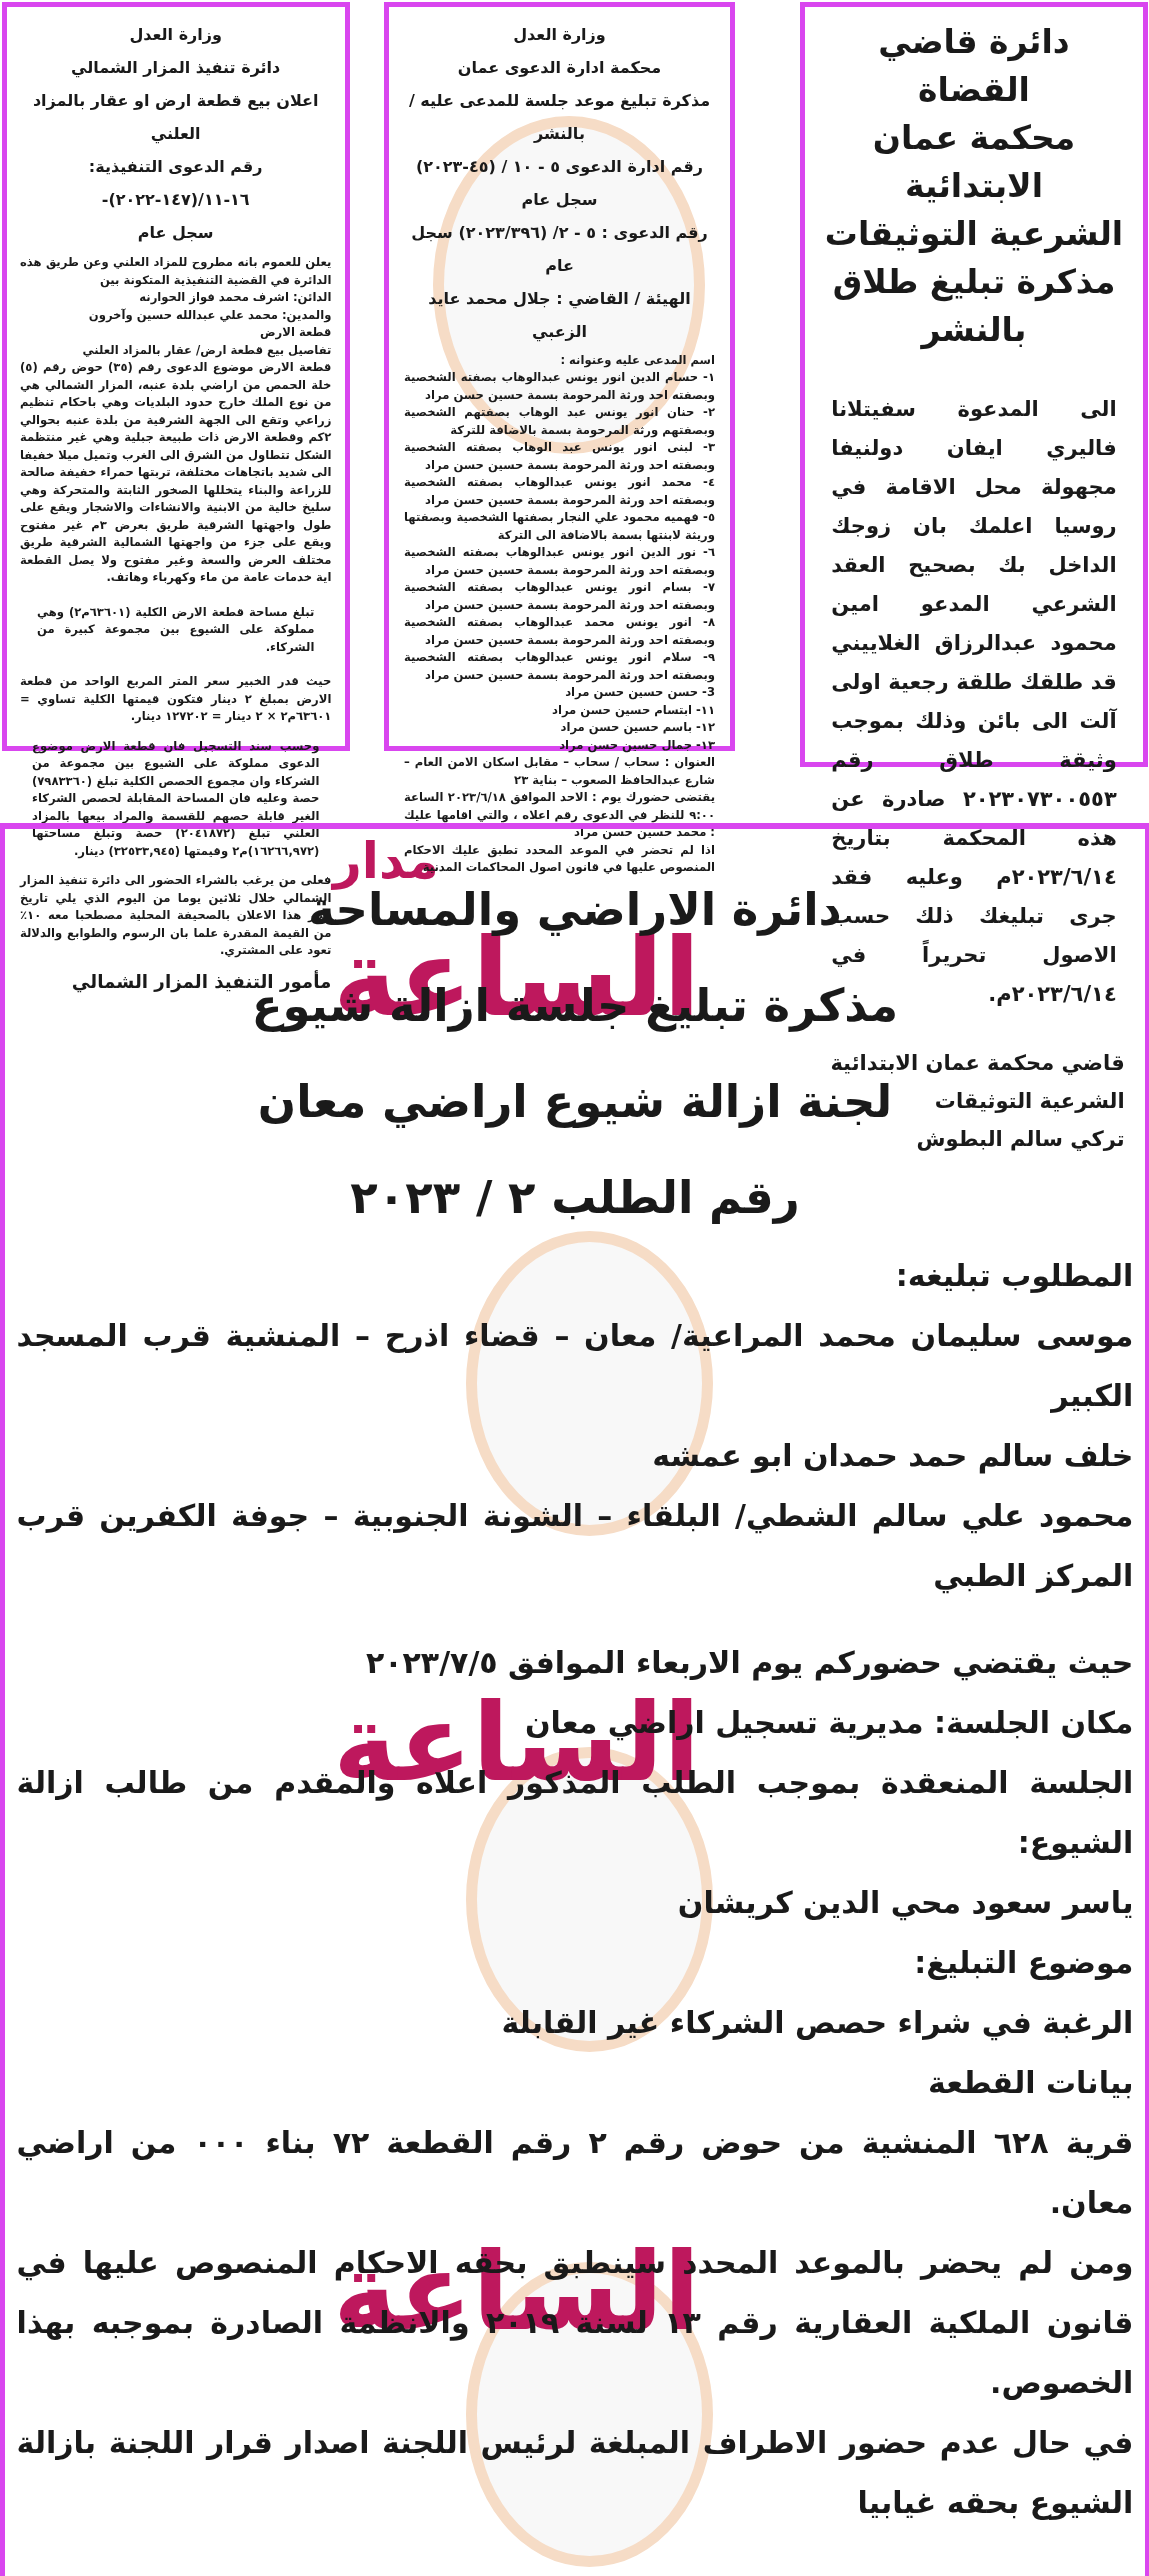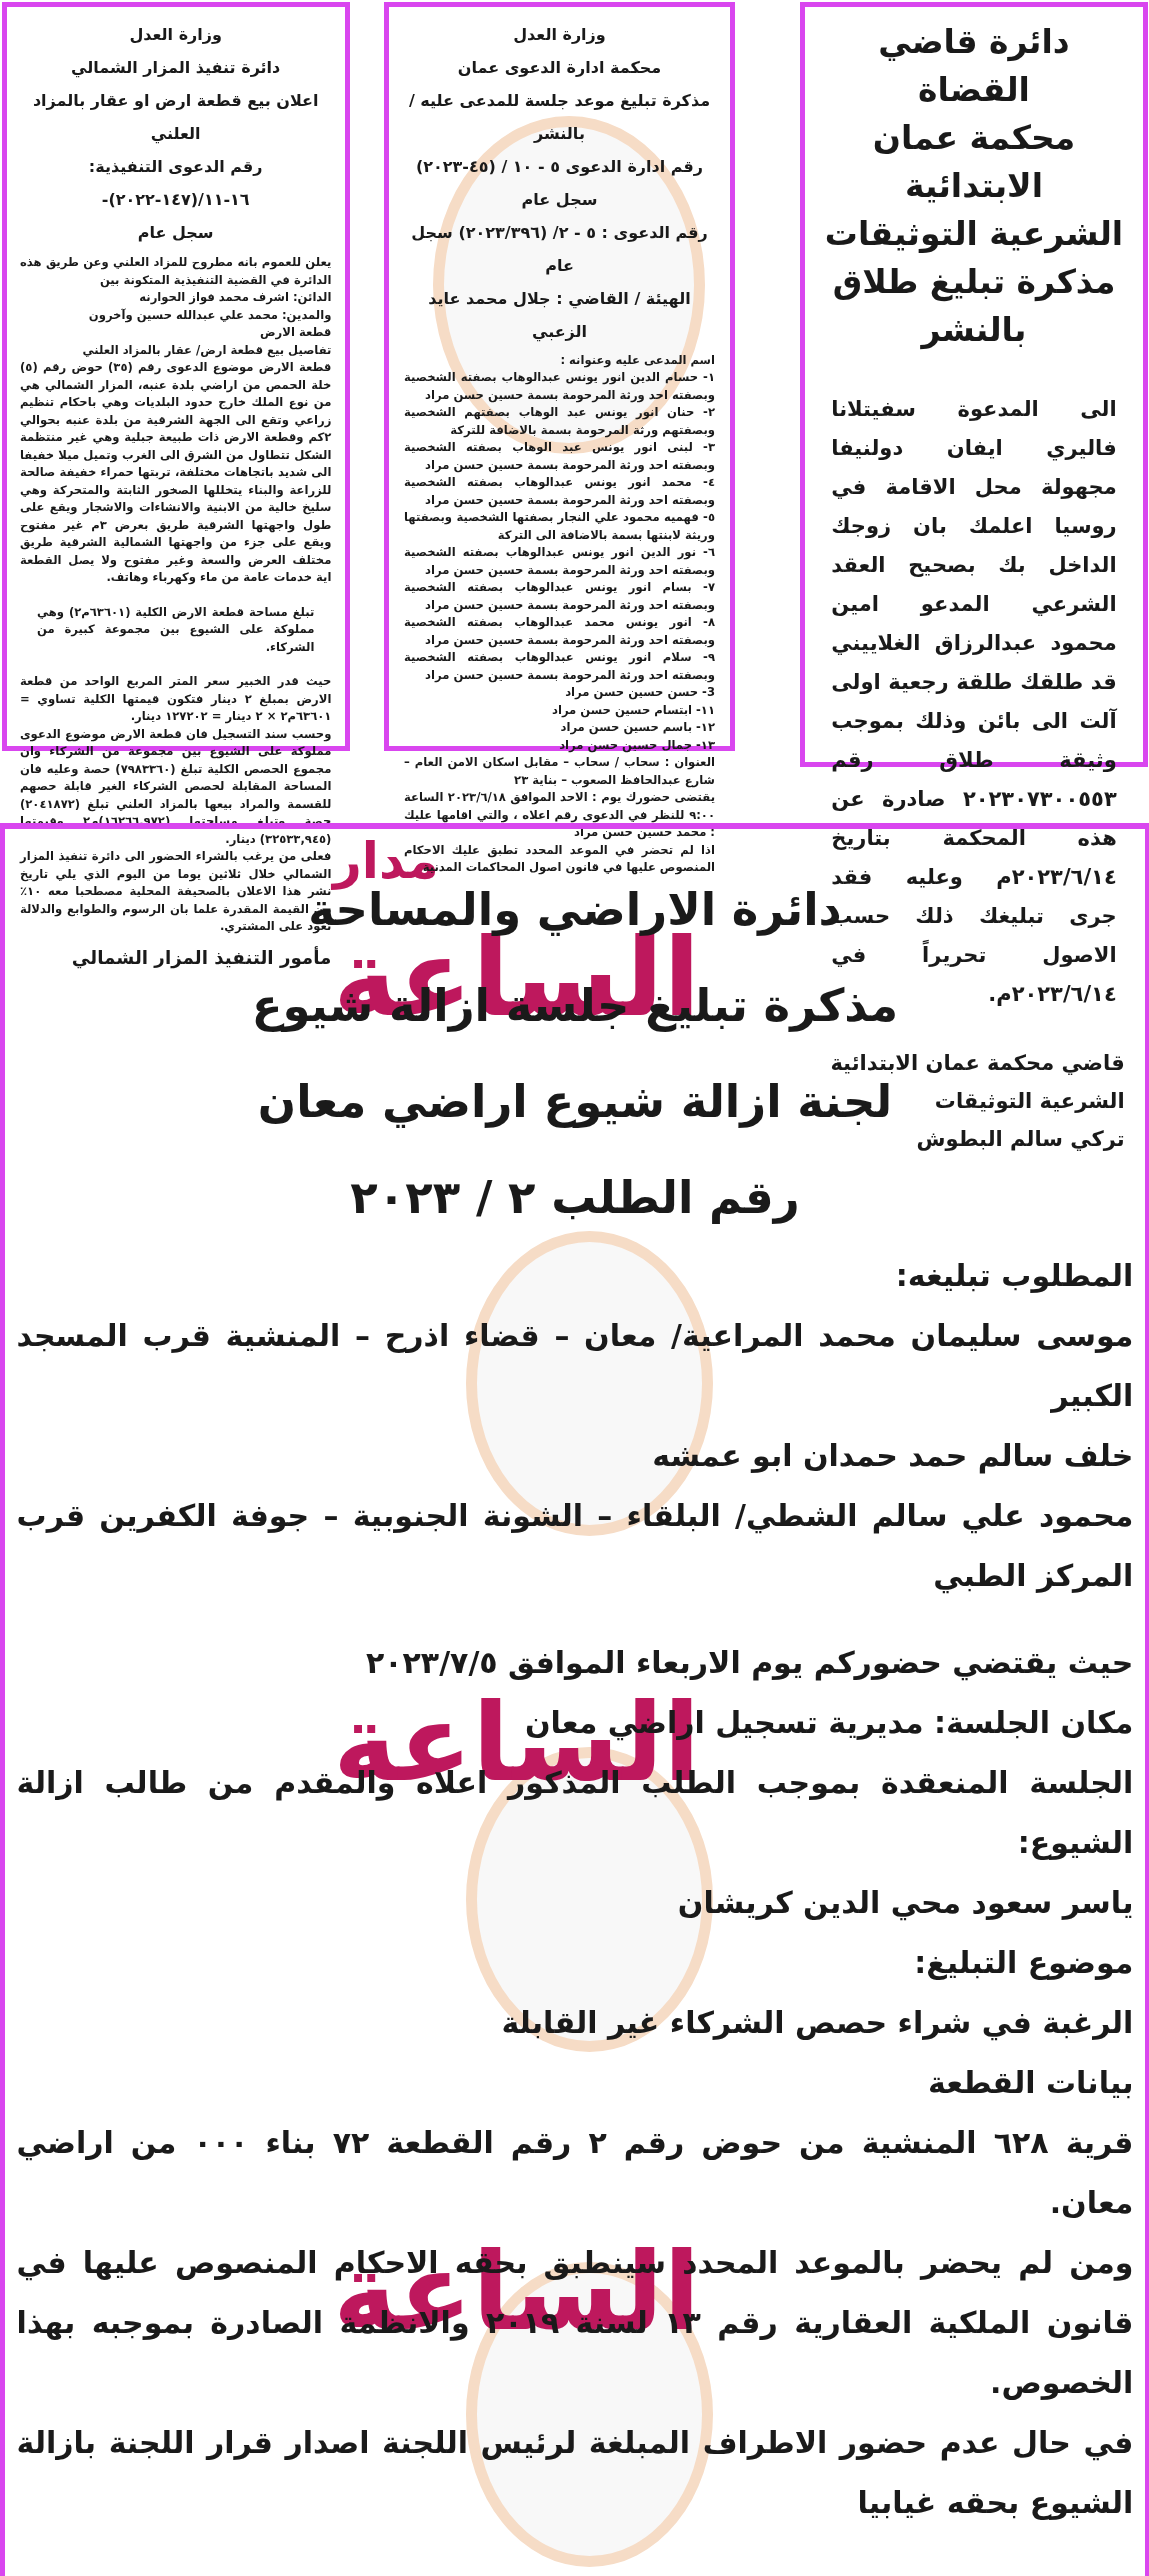--- a/index.html
+++ b/index.html
@@ -85,21 +85,21 @@
   <p class="head small-head">سجل عام</p>
   <div style="height:5px"></div>
   <p class="body-small" style="margin:0;">يعلن للعموم بانه مطروح للمزاد العلني وعن طريق هذه الدائرة في القضية التنفيذية المتكونة بين</p>
   <p class="body-small" style="margin:0;">الدائن: اشرف محمد فواز الحوارنه</p>
   <p class="body-small" style="margin:0;">والمدين: محمد علي عبدالله حسين وآخرون</p>
   <p class="body-small" style="margin:0;">قطعة الارض</p>
   <p class="body-small" style="margin:0;">تفاصيل بيع قطعة ارض/ عقار بالمزاد العلني</p>
   <p class="body-small" style="margin:0;">قطعة الارض موضوع الدعوى رقم (٣٥) حوض رقم (٥) خلة الحمص من اراضي بلدة عنبه، المزار الشمالي هي من نوع الملك خارج حدود البلديات وهي باحكام تنظيم زراعي وتقع الى الجهة الشرقية من بلدة عنبه بحوالي ٢كم وقطعة الارض ذات طبيعة جبلية وهي غير منتظمة الشكل تتطاول من الشرق الى الغرب وتميل ميلا خفيفا الى شديد باتجاهات مختلفة، تربتها حمراء خفيفة صالحة للزراعة والبناء يتخللها الصخور الثابتة والمتحركة وهي سليخ خالية من الابنية والانشاءات والاشجار ويقع على طول واجهتها الشرقية طريق بعرض ٣م غير مفتوح ويقع على جزء من واجهتها الشمالية الشرقية طريق مختلف العرض والسعة وغير مفتوح ولا يصل القطعة اية خدمات عامة من ماء وكهرباء وهاتف.</p>
   <p class="body-small" style="margin:17px;">تبلغ مساحة قطعة الارض الكلية (٦٣٦٠١م٢) وهي مملوكة على الشيوع بين مجموعة كبيرة من الشركاء.</p>
   <p class="body-small" style="margin:0;">حيث قدر الخبير سعر المتر المربع الواحد من قطعة الارض بمبلغ ٢ دينار فتكون قيمتها الكلية تساوي = ٦٣٦٠١م٢ × ٢ دينار = ١٢٧٢٠٢ دينار.</p>
-  <p class="body-small" style="margin:0;">وحسب سند التسجيل فان قطعة الارض موضوع الدعوى مملوكة على الشيوع بين مجموعة من الشركاء وان مجموع الحصص الكلية تبلغ (٧٩٨٣٣٦٠) حصة وعليه فان المساحة المقابلة لحصص الشركاء الغير قابلة حصهم للقسمة والمراد بيعها بالمزاد العلني تبلغ (٢٠٤١٨٧٢) حصة وتبلغ مساحتها (١٦٢٦٦,٩٧٢)م٢ وقيمتها (٣٢٥٣٣,٩٤٥) دينار.</p>
+  <p class="body-small" style="margin:12px;">وحسب سند التسجيل فان قطعة الارض موضوع الدعوى مملوكة على الشيوع بين مجموعة من الشركاء وان مجموع الحصص الكلية تبلغ (٧٩٨٣٣٦٠) حصة وعليه فان المساحة المقابلة لحصص الشركاء الغير قابلة حصهم للقسمة والمراد بيعها بالمزاد العلني تبلغ (٢٠٤١٨٧٢) حصة وتبلغ مساحتها (١٦٢٦٦,٩٧٢)م٢ وقيمتها (٣٢٥٣٣,٩٤٥) دينار.</p>
   <p class="body-small" style="margin:0;">فعلى من يرغب بالشراء الحضور الى دائرة تنفيذ المزار الشمالي خلال ثلاثين يوما من اليوم الذي يلي تاريخ نشر هذا الاعلان بالصحيفة المحلية مصطحبا معه ١٠٪ من القيمة المقدرة علما بان الرسوم والطوابع والدلالة تعود على المشتري.</p>
   <div style="height:11.6px"></div>
   <p class="sig" style="margin:0;font-size:18.3px;">مأمور التنفيذ المزار الشمالي</p>
 </div>
 
 <div class="box main">
   <p class="h">دائرة الاراضي والمساحة</p>
   <p class="h">مذكرة تبليغ جلسة ازالة شيوع</p>
   <p class="h">لجنة ازالة شيوع اراضي معان</p>
   <p class="h">رقم الطلب ٢ / ٢٠٢٣</p>

